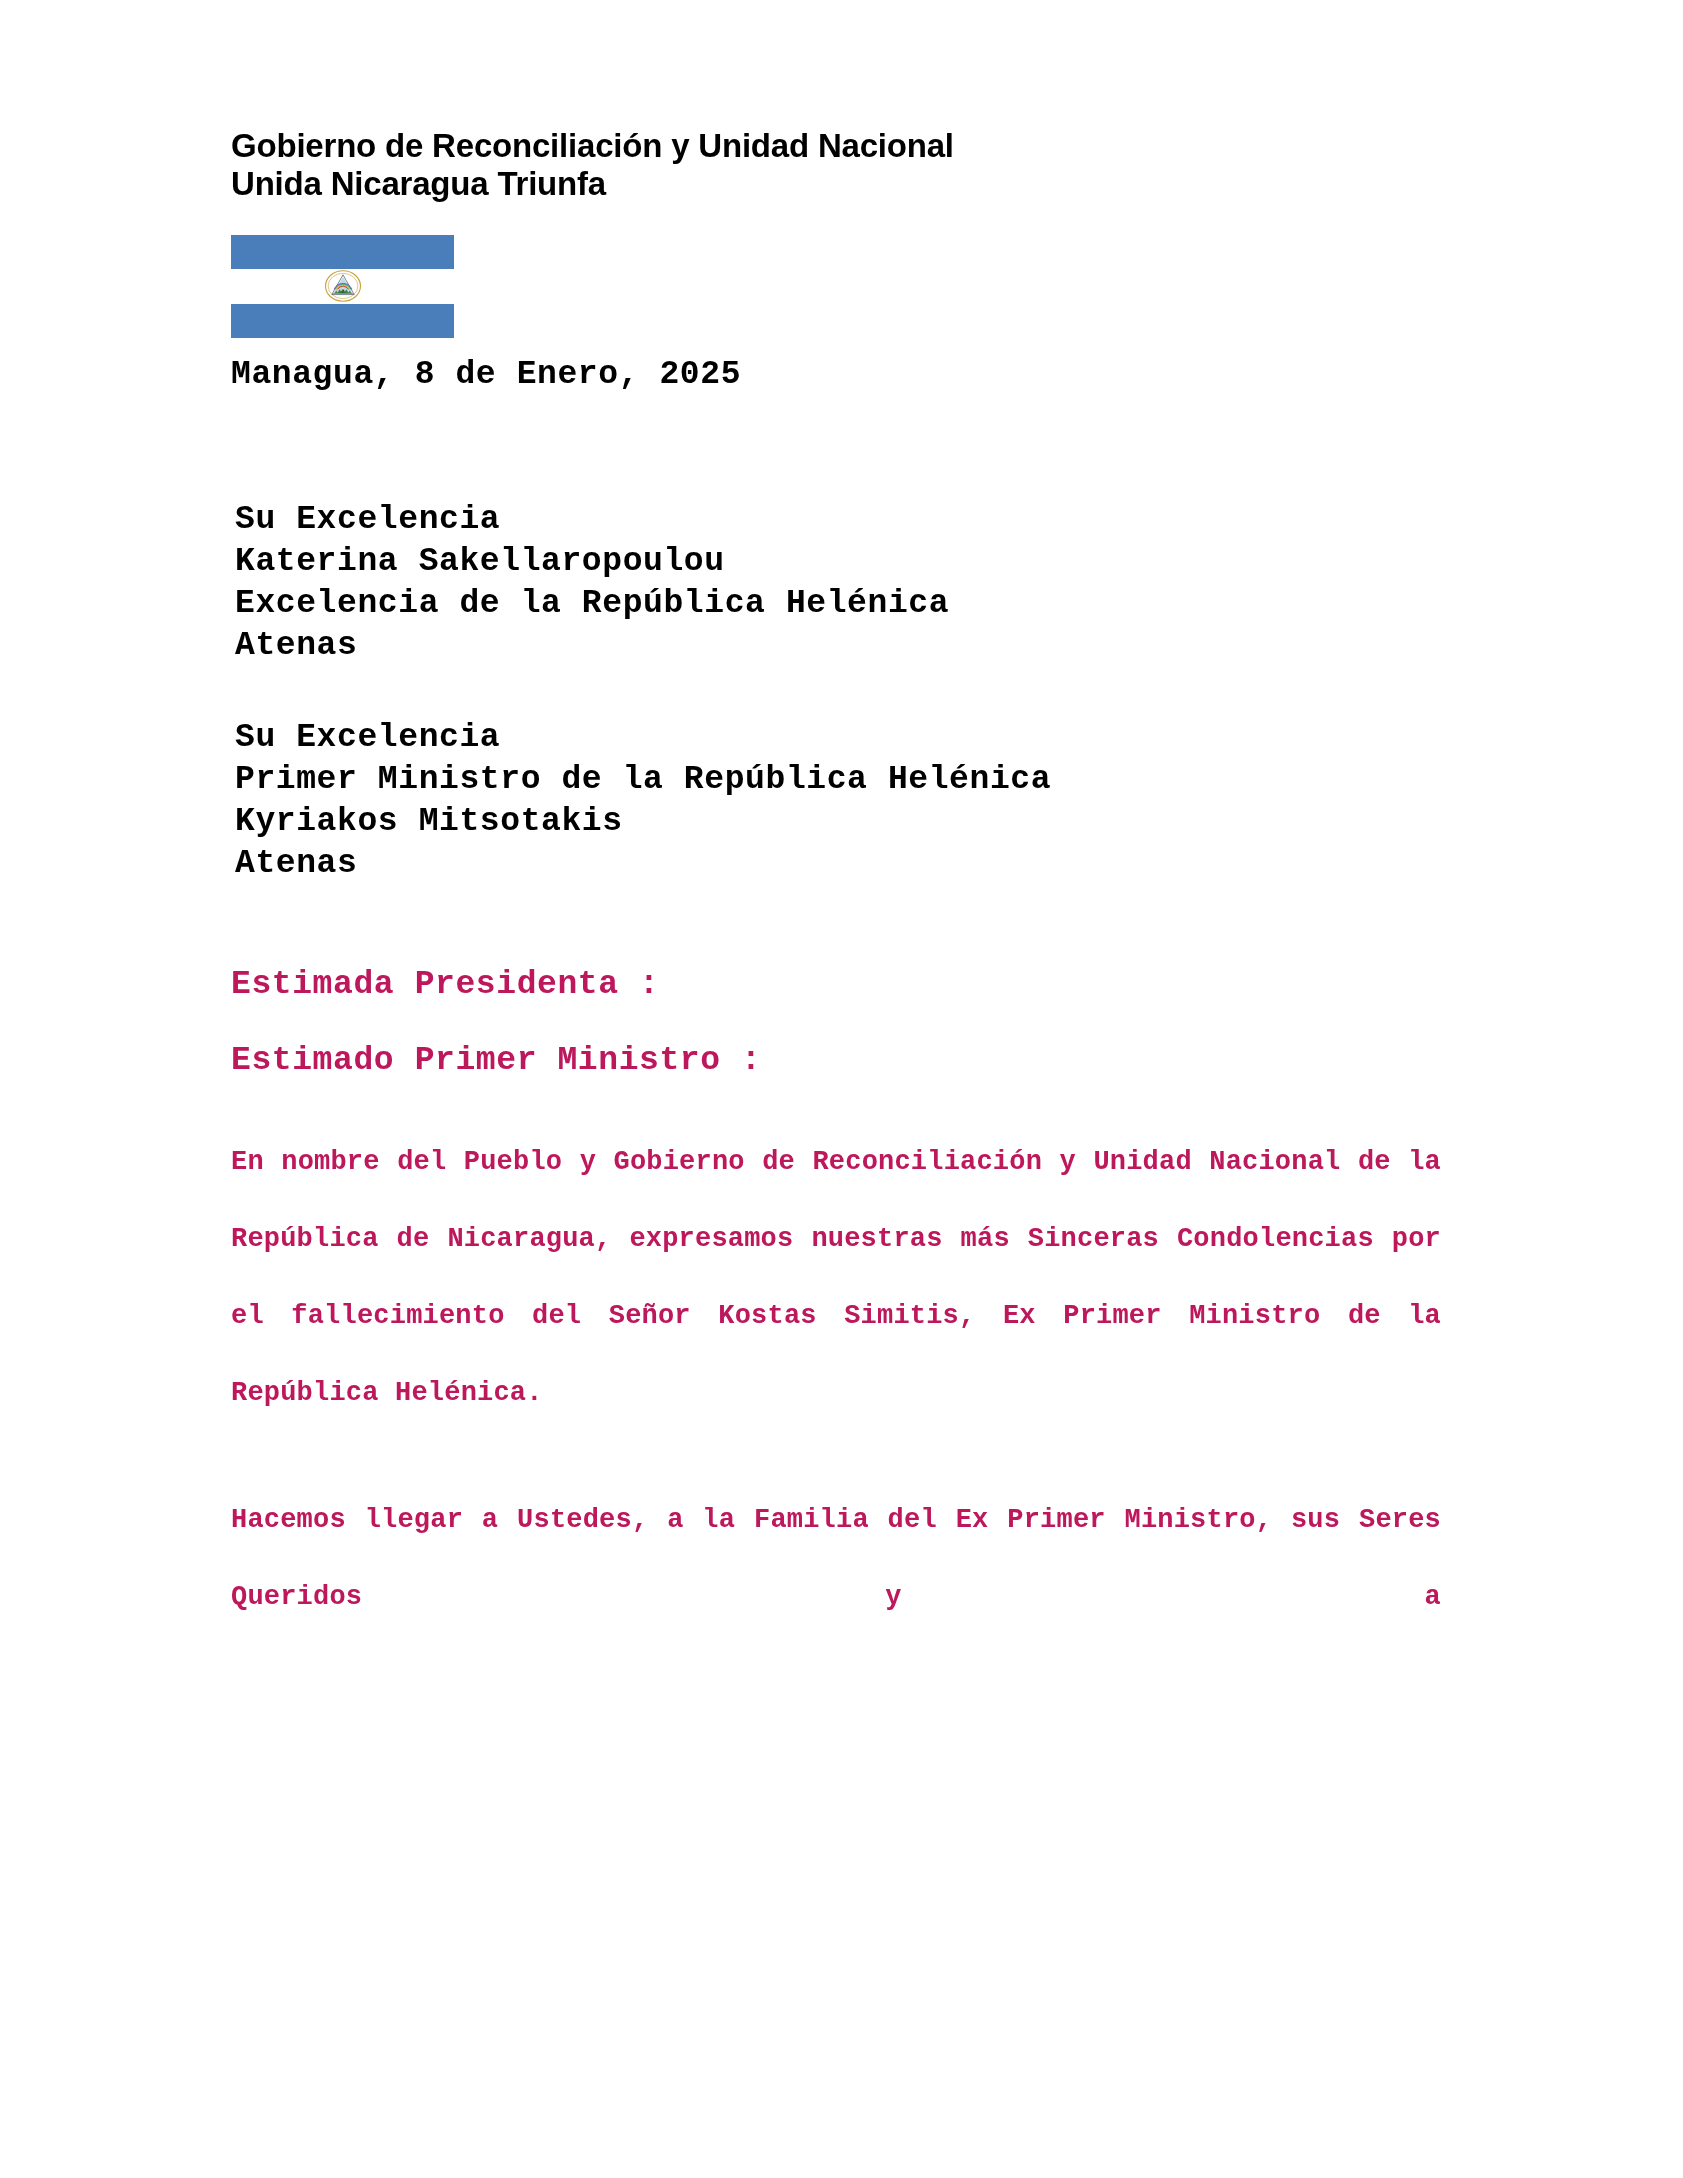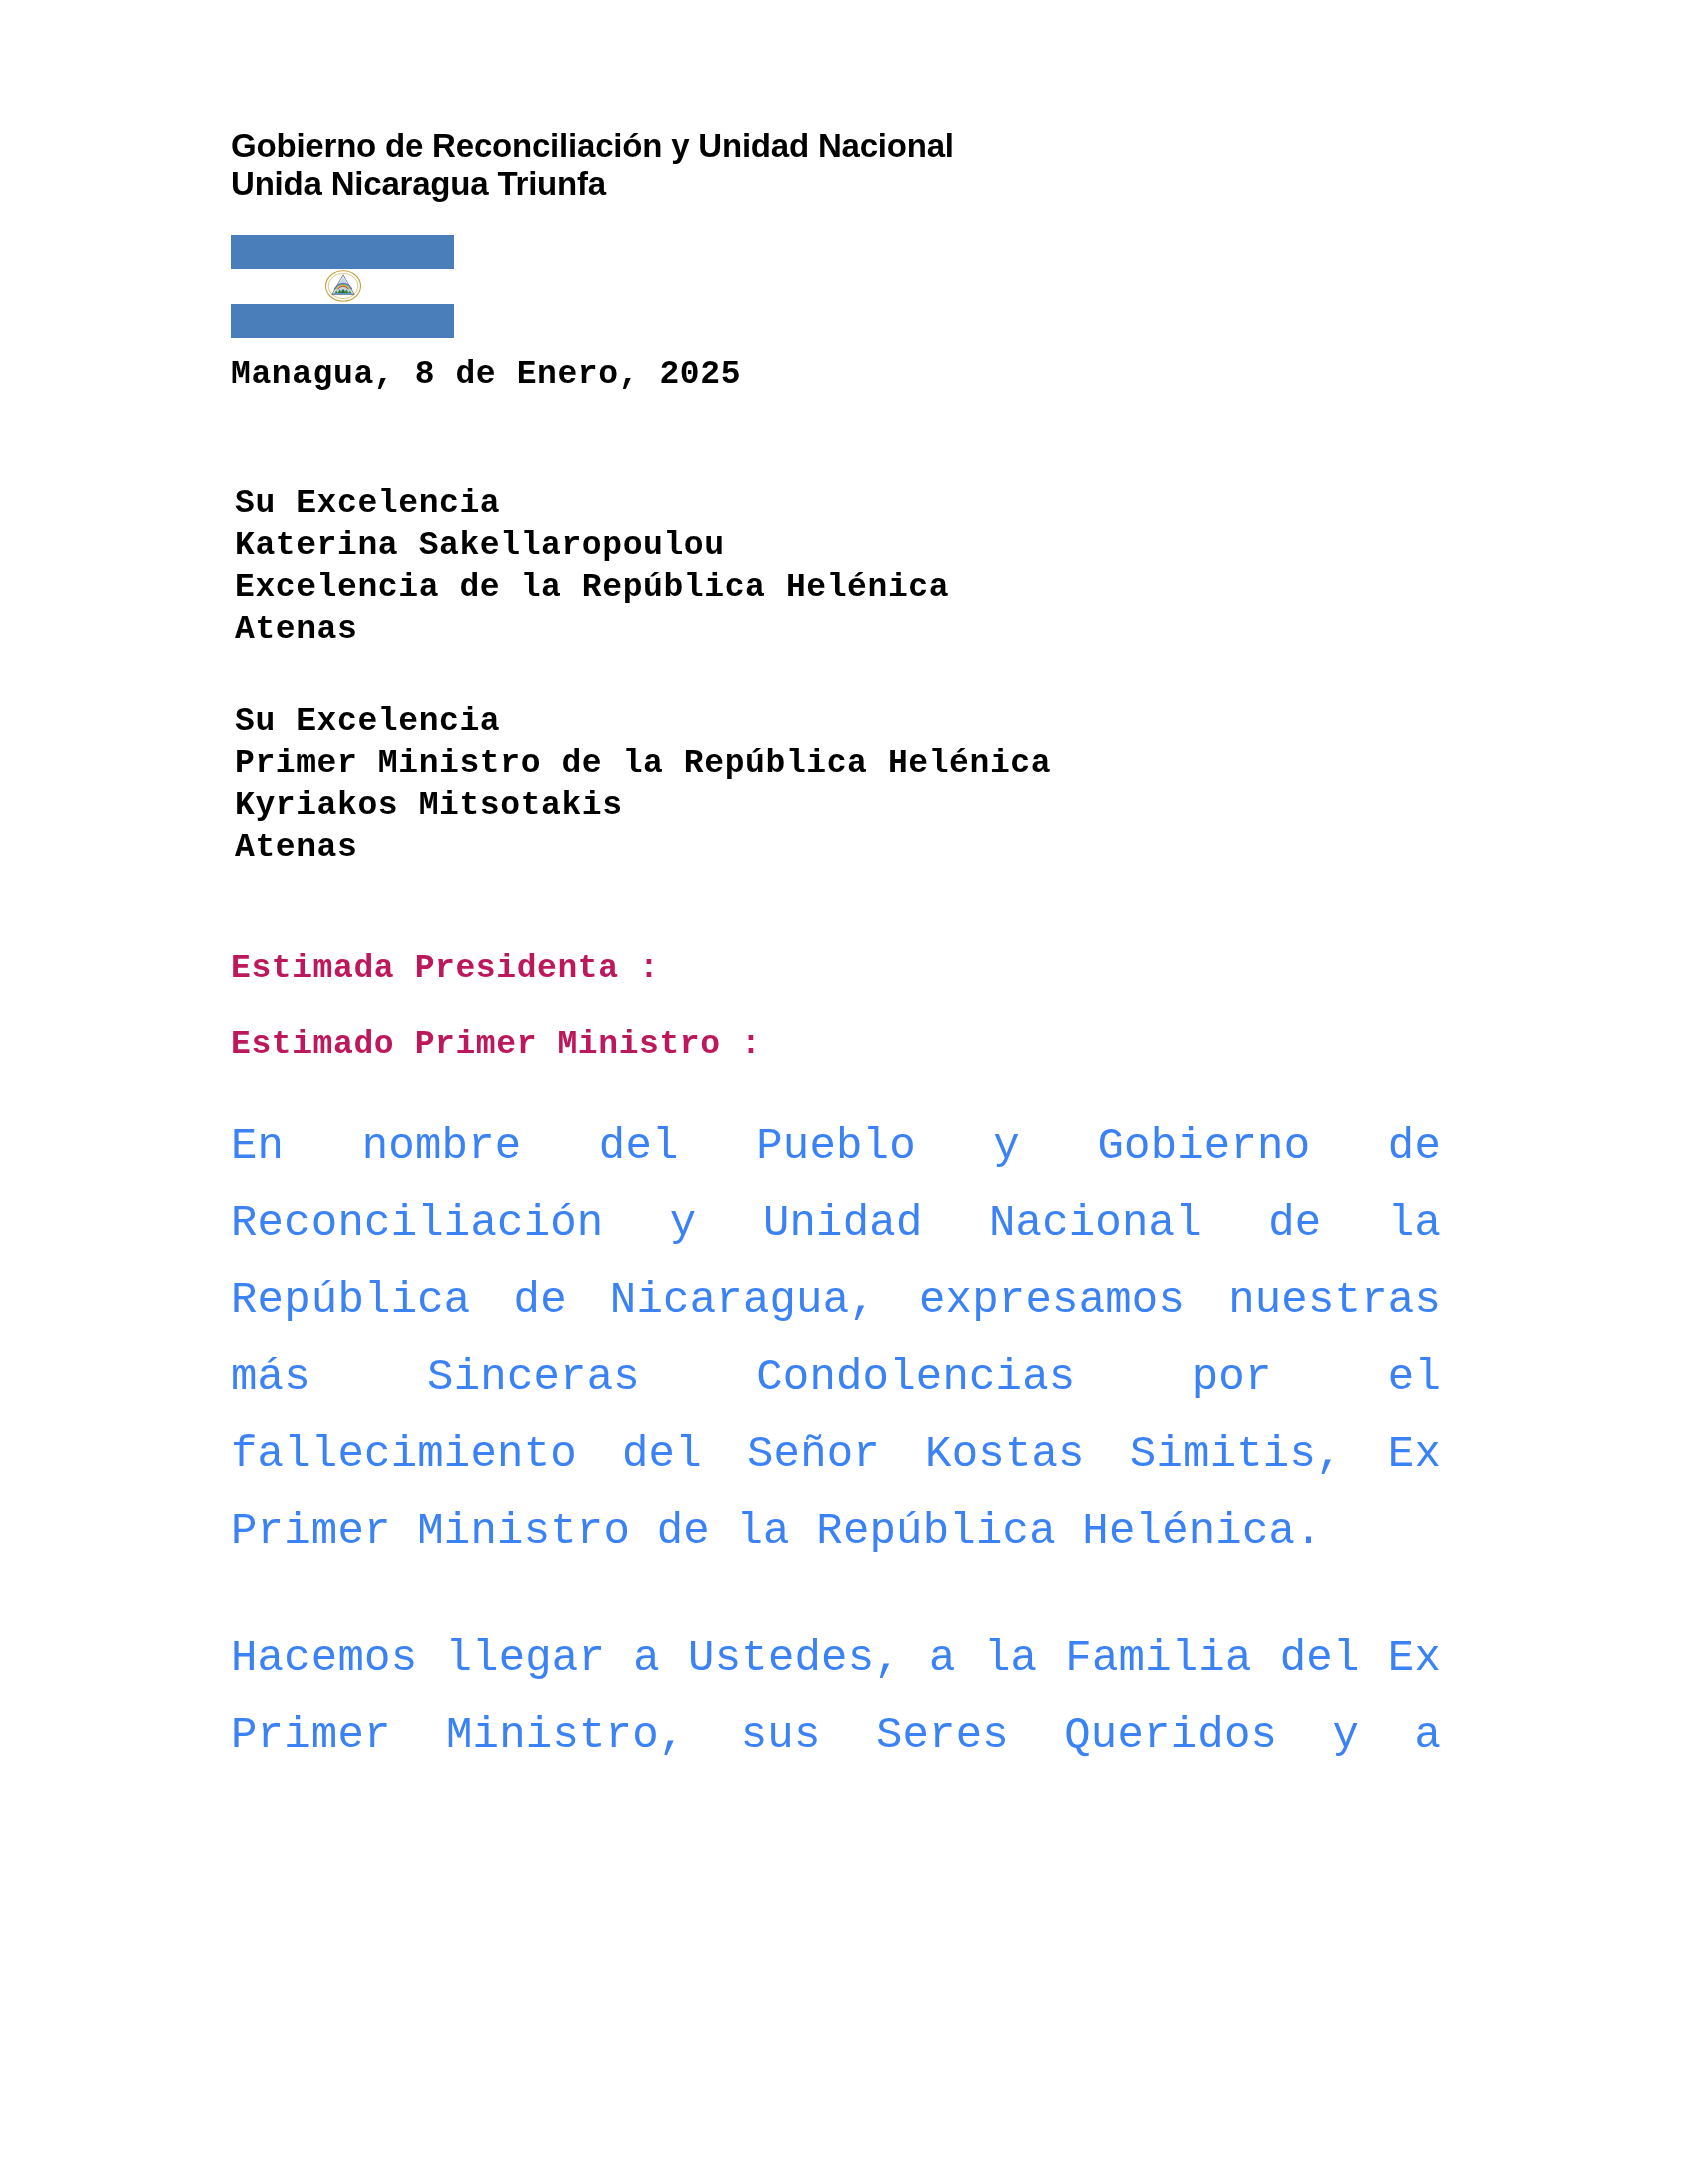--- a/index.html
+++ b/index.html
@@ -80,45 +80,45 @@
     font-family: "Liberation Mono", "DejaVu Sans Mono", monospace;
     font-weight: bold;
     font-size: 33px;
     line-height: 42px;
     color: #000000;
     white-space: pre;
     letter-spacing: 0.6px;
   }
 
   .date-line {
-    margin-bottom: 0;
+    margin-bottom: 16px;
   }
 
   .gap-lg   { height: 75px; }
   .gap-md   { height: 42px; }
   .gap-sm   { height: 34px; }
   .gap-xl   { height: 83px; }
   .gap-para { height: 50px; }
 
   .salutation {
     font-family: "Liberation Mono", "DejaVu Sans Mono", monospace;
     font-weight: bold;
     font-size: 33px;
     line-height: 42px;
     color: #be185d;
     white-space: pre;
     letter-spacing: 0.6px;
   }
 
   .body-para {
     font-family: "Liberation Mono", "DejaVu Sans Mono", monospace;
-    font-weight: normal;
-    font-size: 44px;
+    font-weight: bold;
+    font-size: 27px;
     line-height: 77px;
-    color: #3b82f6;
+    color: #be185d;
     text-align: justify;
     text-justify: inter-word;
     letter-spacing: 0.2px;
     width: 1210px;
     margin: 0;
   }
   
   .body-para.stretch-last::after {
     content: "";
     display: inline-block;

